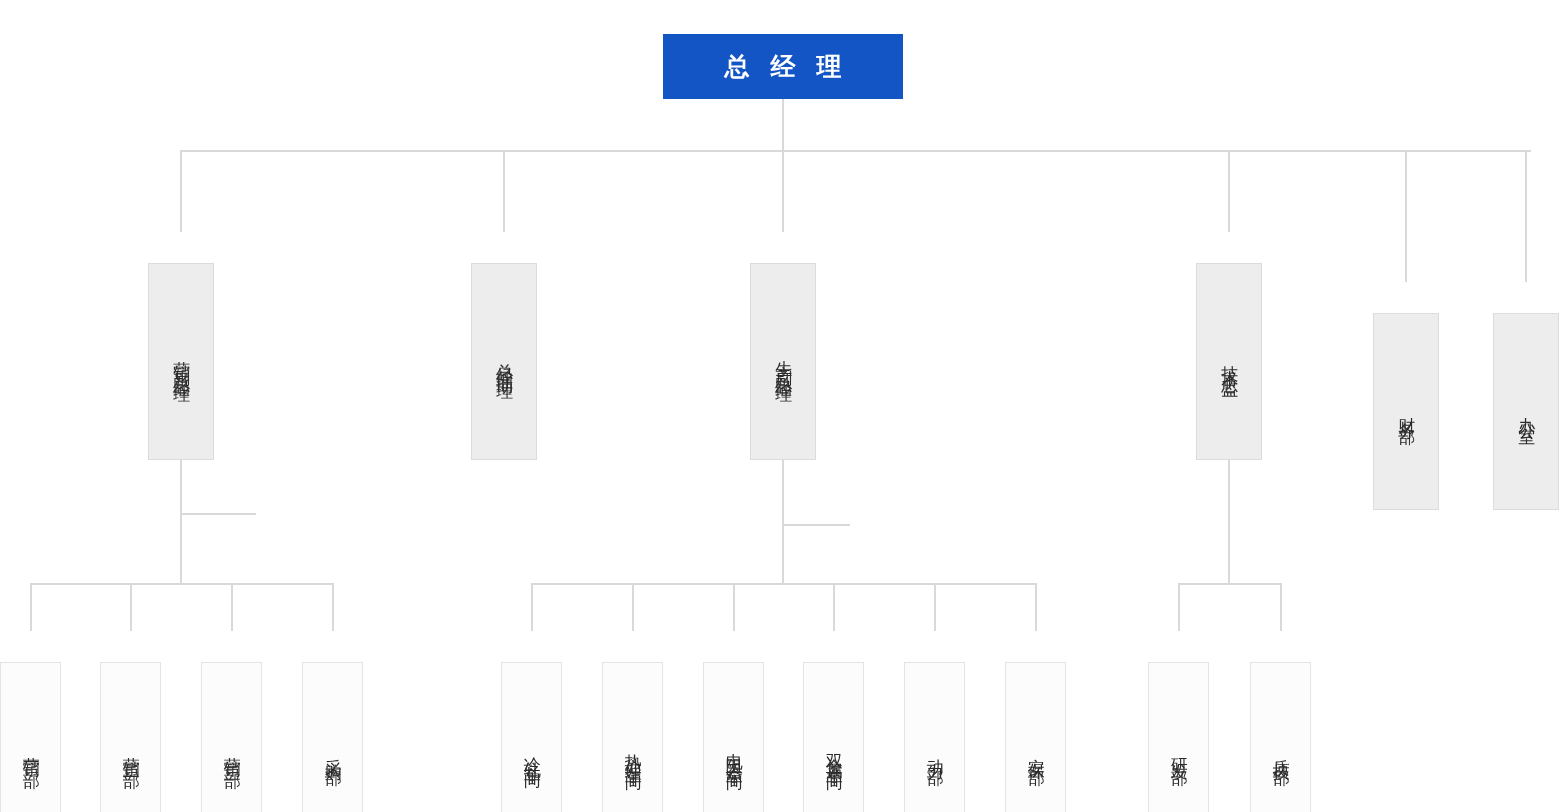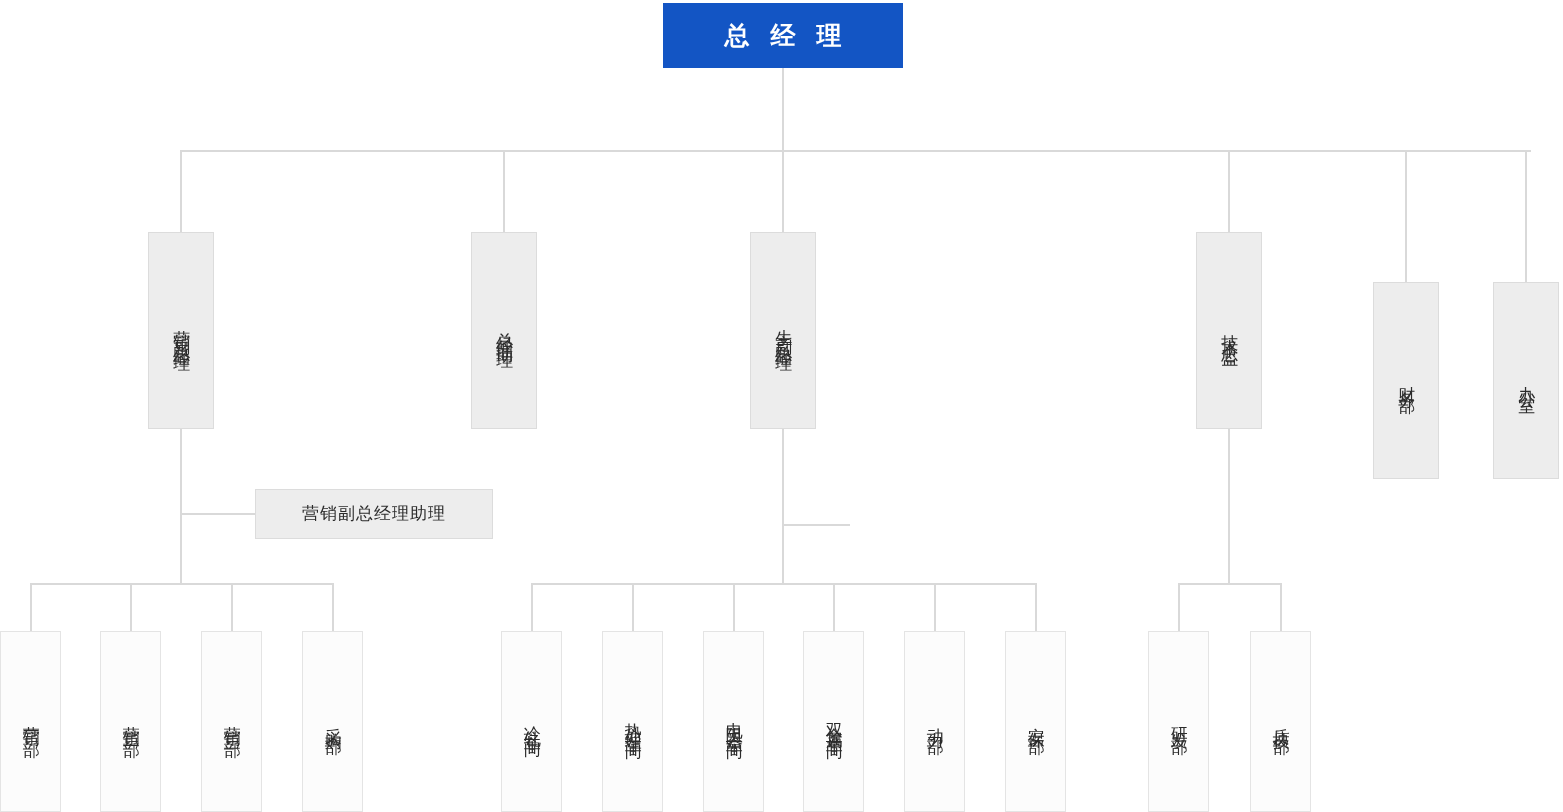--- a/index.html
+++ b/index.html
@@ -32,20 +32,21 @@
     box-sizing: border-box;
     display: flex;
     align-items: center;
     justify-content: center;
     border: 1px solid #dcdcdc;
     background: #ededed;
     color: #2b2b2b;
     font-size: 17px;
     line-height: 1.32;
     letter-spacing: 0.5px;
+    margin-top: 31px;
   }
 
   
   .node.root {
     background: #1355c4;
     border: none;
     color: #ffffff;
     font-size: 25px;
     font-weight: bold;
     letter-spacing: 7px;
@@ -142,23 +143,20 @@
   </div>
 
   <div class="node vert" style="left:1373px; top:282px; width:66px; height:197px;">
     <span>财务部</span>
   </div>
 
   <div class="node vert" style="left:1493px; top:282px; width:66px; height:197px;">
     <span>办公室</span>
   </div>
 
-  <div class="node assist" style="left:255px; top:489px; width:238px; height:50px;">
-    <span>营销副总经理助理</span>
-  </div>
 
 
   <div class="node leaf" style="left:0px; top:631px; width:61px; height:181px;">
     <span>营销一部</span>
   </div>
   <div class="node leaf" style="left:100px; top:631px; width:61px; height:181px;">
     <span>营销二部</span>
   </div>
   <div class="node leaf" style="left:201px; top:631px; width:61px; height:181px;">
     <span>营销三部</span>

